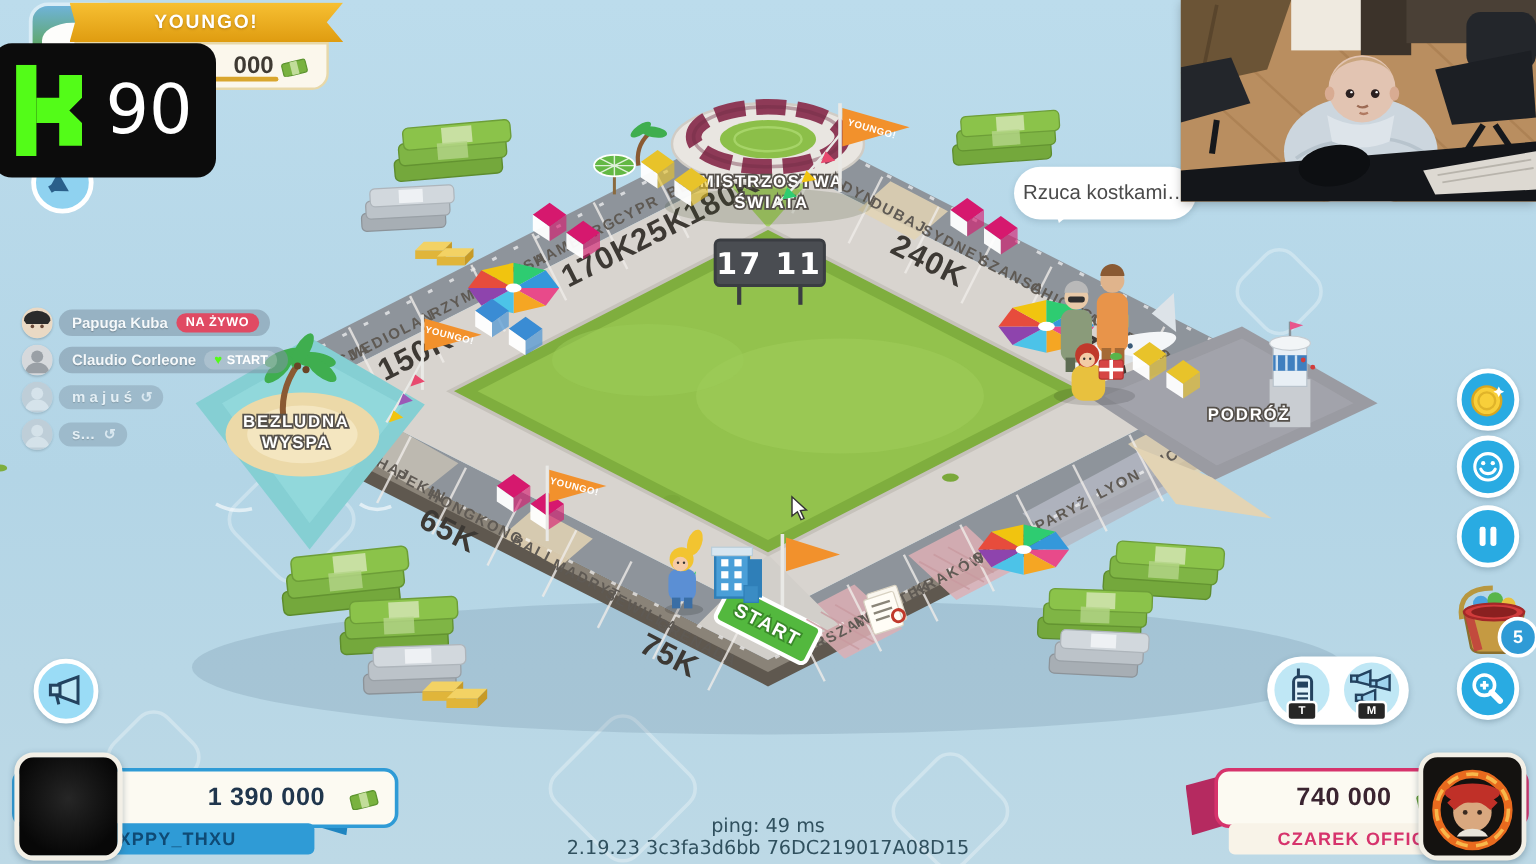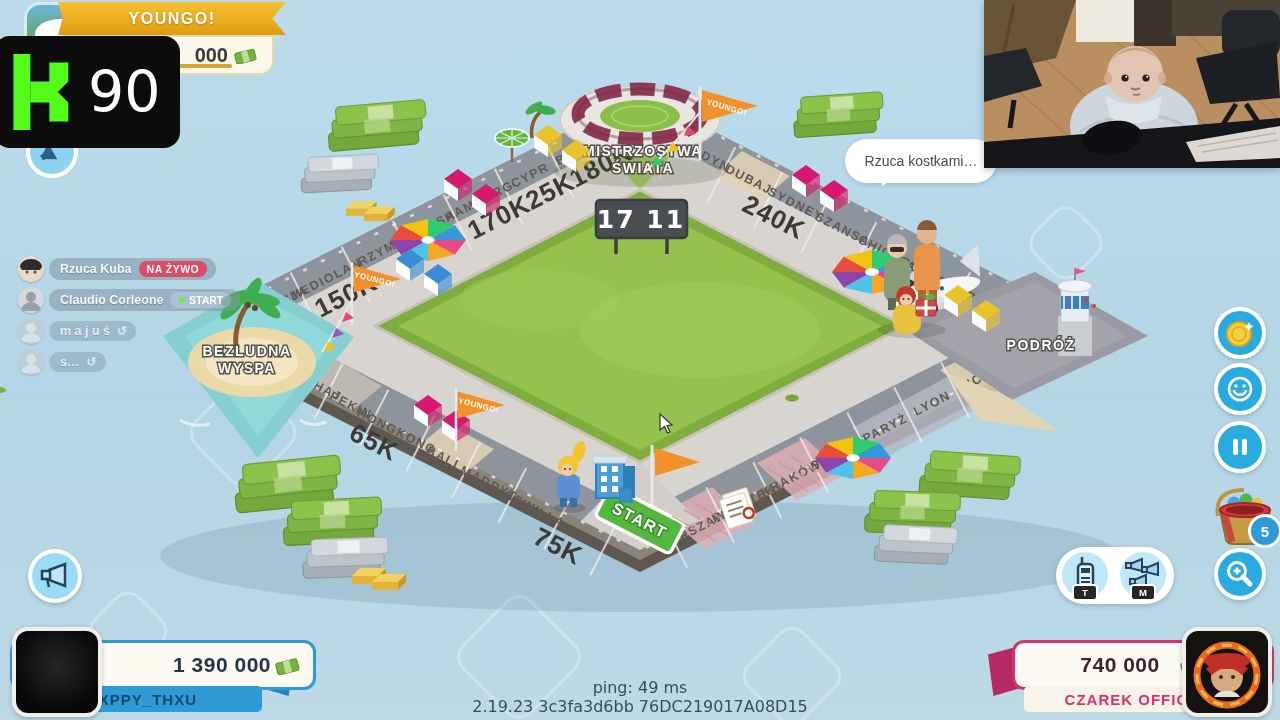--- a/index.html
+++ b/index.html
@@ -63,21 +63,21 @@
   .p-bar{position:absolute;height:44px;background:#fcfaf2;border-radius:12px;display:flex;align-items:center;}
   .p-money{font-weight:800;font-size:21px;color:#20364d;letter-spacing:.5px;}
   .p-name{position:absolute;height:26px;border-radius:5px;display:flex;align-items:center;justify-content:center;font-weight:800;font-size:15px;letter-spacing:1px;}
   .p-avatar{position:absolute;top:3px;width:82px;height:82px;border-radius:16px;border:4px solid #f2efe6;overflow:hidden;box-shadow:0 2px 5px rgba(40,70,90,.3);}
   
   .footer{position:absolute;left:0;right:0;bottom:4px;text-align:center;z-index:4;color:#30505e;font-family:"DejaVu Sans",sans-serif;}
   .footer .ping{font-size:16px;}
   .footer .ver{font-size:16px;}
   
   .bubble{position:absolute;left:845px;top:139px;width:152px;height:44px;background:#fff;border-radius:22px;z-index:2;
-     display:flex;align-items:center;justify-content:center;color:#4a4a4a;font-size:14px;box-shadow:0 2px 5px rgba(60,90,110,.2);}
+     display:flex;align-items:center;justify-content:center;color:#4a4a4a;font-size:17px;box-shadow:0 2px 5px rgba(60,90,110,.2);}
   .bubble:after{content:"";position:absolute;left:30px;bottom:-11px;border:8px solid transparent;border-top:12px solid #fff;transform:rotate(18deg);}
 </style>
 </head>
 <body>
 
 <div class="stage">
 
   <div class="deco" style="left:200px;top:390px;width:80px;height:80px;"></div>
   <div class="deco" style="left:95px;top:598px;width:60px;height:60px;"></div>
   <div class="deco" style="left:470px;top:608px;width:92px;height:92px;"></div>
@@ -548,21 +548,21 @@
     <div class="chat-row">
       <span class="chat-av">
         <svg width="26" height="26">
             <circle cx="13" cy="13" r="13" fill="#ead9c4"></circle>
             <path d="M2,11 a11,8 0 0 1 22,0 l-2,3 -18,0 Z" fill="#2b2b2b"></path>
             <circle cx="9" cy="16" r="1.5" fill="#6a4a3a"></circle>
             <circle cx="17" cy="16" r="1.5" fill="#6a4a3a"></circle>
           </svg>
       </span>
       <span class="chat-pill">
-        <span class="chat-name">Rzuca Kuba</span>
+        <span class="chat-name">Papuga Kuba</span>
         <span class="badge-live">NA ŻYWO</span>
       </span>
     </div>
     <div class="chat-row">
       <span class="chat-av">
         <svg width="26" height="26">
             <circle cx="13" cy="13" r="13" fill="#d6d9dc"></circle>
             <circle cx="13" cy="10" r="5" fill="#9aa0a6"></circle>
             <path d="M3,24 a10,9 0 0 1 20,0 Z" fill="#9aa0a6"></path>
           </svg>
@@ -676,21 +676,21 @@
   <button class="mega-btn">
     <svg width="32" height="28" viewBox="0 0 32 28">
       <polygon points="10,8 26,2 26,24 10,18" fill="#bfe7f5" stroke="#23425f" stroke-width="2.5"></polygon>
       <rect x="3" y="9" width="8" height="8" fill="#bfe7f5" stroke="#23425f" stroke-width="2.5"></rect>
       <line x1="8" y1="17" x2="10" y2="25" stroke="#23425f" stroke-width="2.5"></line>
     </svg>
   </button>
 
   <div class="panel" style="left:0;">
     <div class="p-wing" style="left:240px;top:16px;background:#1f85c0;clip-path:polygon(0 0,100% 26%,90% 100%,0 74%);"></div>
-    <div class="p-bar" style="left:10px;top:16px;width:258px;border:3px solid #2f9bd6;justify-content:flex-end;padding-right:42px;">
+    <div class="p-bar" style="left:10px;top:16px;width:258px;border:3px solid #2f9bd6;justify-content:flex-end;padding-right:58px;">
       <span class="p-money">1 390 000</span>
       <svg width="26" height="20" viewBox="0 0 24 18" style="position:absolute;right:12px;">
         <g transform="rotate(-14 12 9)">
             <rect x="1" y="5" width="20" height="11" rx="2" fill="#79b23f" stroke="#5d9430"></rect>
             <rect x="8" y="5" width="6" height="11" fill="#c2dd9a"></rect>
           </g>
       </svg>
     </div>
     <div class="p-name" style="left:22px;top:62px;width:240px;background:#2f9bd6;color:#0f4a74;">HXPPY_THXU</div>
     <div class="p-avatar" style="left:12px;background:radial-gradient(circle at 50% 42%,#262626 0%,#161616 38%,#070707 75%);"></div>

